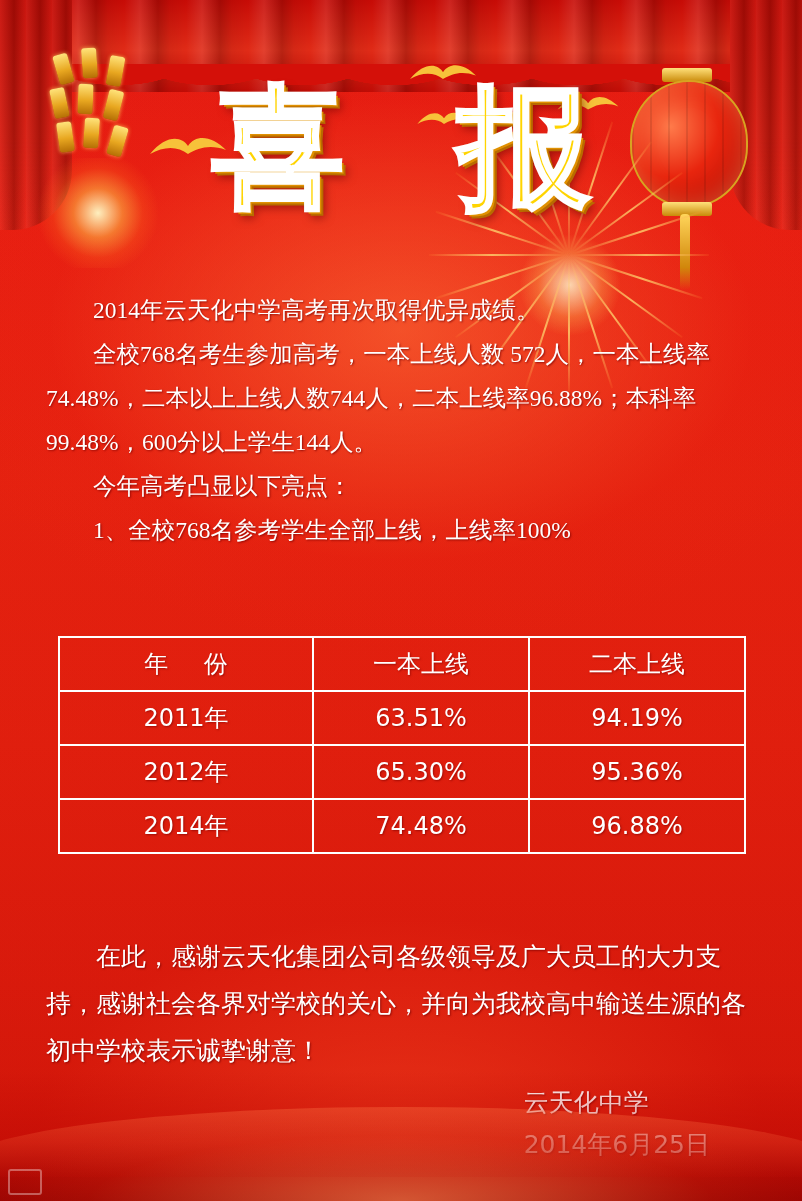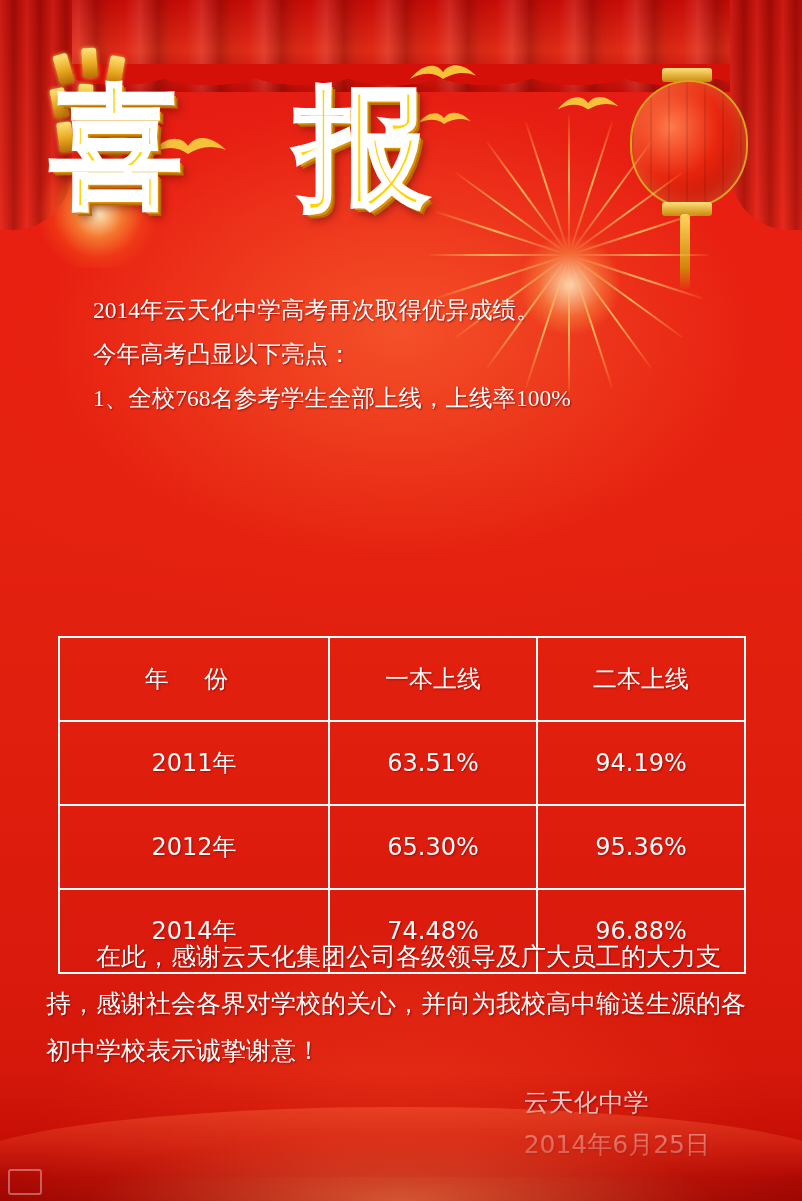--- a/index.html
+++ b/index.html
@@ -124,21 +124,22 @@
     background: radial-gradient(circle, rgba(255,250,210,0.85) 0%, rgba(255,190,90,0.35) 45%, rgba(255,100,40,0) 72%);
   }
 
   
   .bird { position: absolute; color: #f7c23a; }
   .bird svg { display: block; }
 
   
   .title-wrap {
     position: absolute;
-    left: 16px; right: 0; top: 78px;
+    left: 0; right: 0; top: 78px;
+    text-align: center;
   }
   .title {
     display: inline-block;
     font-family: "DejaVu Sans", "Liberation Sans", sans-serif;
     font-size: 132px;
     font-weight: bold;
     letter-spacing: 34px;
     line-height: 1.05;
     color: #ffd400;
     text-shadow:
@@ -178,21 +179,21 @@
     font-family: "DejaVu Sans", "Liberation Sans", sans-serif;
     font-size: 24px;
     text-align: center;
     text-shadow: 1px 1px 2px rgba(120,0,0,0.6);
   }
   .grade-table th,
   .grade-table td {
     border: 2px solid #ffffff;
     height: 52px;
     font-weight: normal;
-    padding: 15px;
+    padding: 0;
   }
   .grade-table th:first-child,
   .grade-table td:first-child { width: 238px; }
   .grade-table .hdr-year { letter-spacing: 14px; padding-left: 14px; }
 
   
   .closing {
     position: absolute;
     left: 46px;
     top: 908px;
@@ -314,20 +315,21 @@
         <path d="M2 22 C18 2, 34 4, 40 14 C48 2, 64 4, 78 18 C62 12, 50 16, 40 22 C30 14, 16 14, 2 22 Z" fill="currentColor"></path>
       </svg>
   </div>
 
   <div class="title-wrap">
     <div class="title">喜  报</div>
   </div>
 
   <div class="content">
     <p class="p-indent block-1">2014年云天化中学高考再次取得优异成绩。</p>
+    <p class="p-indent block-1">全校768名考生参加高考，一本上线人数 572人，一本上线率74.48%，二本以上上线人数744人，二本上线率96.88%；本科率99.48%，600分以上学生144人。</p>
     <p class="p-indent">今年高考凸显以下亮点：</p>
     <p class="p-num">1、全校768名参考学生全部上线，上线率100%</p>
   </div>
 
   <table class="grade-table">
     <thead>
       <tr>
         <th class="hdr-year">年  份</th>
         <th>一本上线</th>
         <th>二本上线</th>

